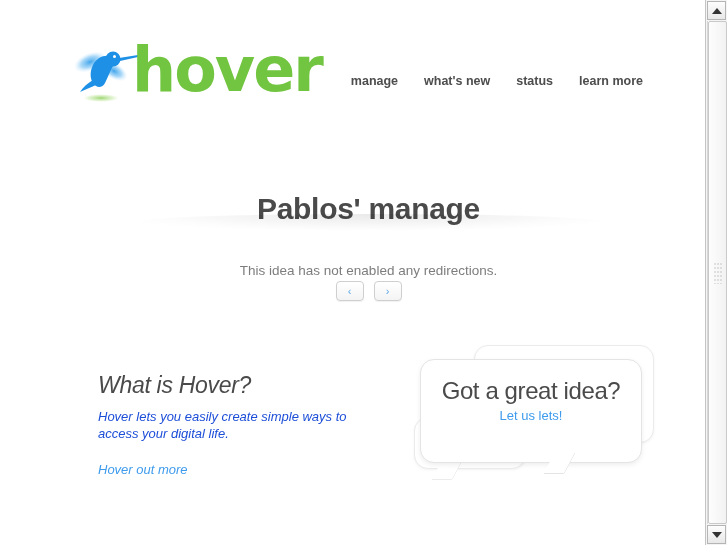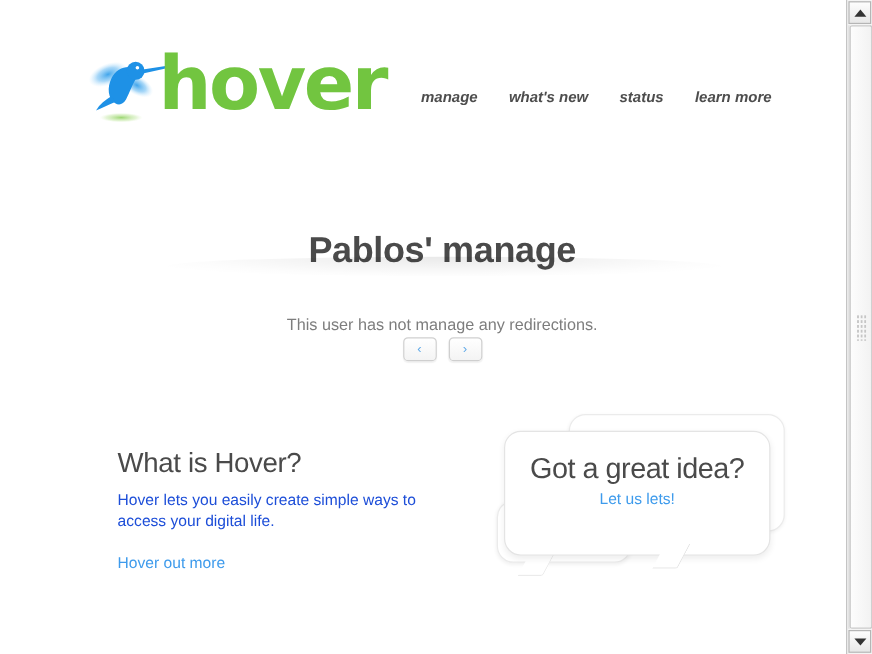--- a/index.html
+++ b/index.html
@@ -57,21 +57,20 @@
     font-family: "DejaVu Sans", sans-serif;
   }
 
   #nav {
     position: absolute;
     right: 78px;
     top: 74px;
     display: flex;
     gap: 26px;
     align-items: flex-start;
-    font-style: italic;
   }
   #nav a {
     font-size: 12.5px;
     color: #4d4d4d;
     text-decoration: none;
     font-weight: bold;
     white-space: nowrap;
   }
 
   
@@ -149,20 +148,21 @@
     top: 360px;
     width: 705px;
     height: 150px;
   }
 
   #promo-text {
     position: absolute;
     left: 82px;
     top: 12px;
     width: 250px;
+    font-style: italic;
   }
   #promo-heading {
     font-size: 23px;
     color: #4a4a4a;
     margin: 0 0 9px 0;
     font-weight: normal;
     letter-spacing: -0.3px;
   }
   #promo-body {
     font-size: 13px;
@@ -356,21 +356,21 @@
       <a href="#">manage</a>
       <a href="#">what's new</a>
       <a href="#">status</a>
       <a href="#">learn more</a>
     </nav>
   </div>
 
   <h1 id="page-title">Pablos' manage</h1>
   <div id="title-divider"></div>
 
-  <p id="empty-msg">This user has not manage any redirections.</p>
+  <p id="empty-msg">This idea has not enabled any redirections.</p>
 
   <div id="pager">
     <button class="pager-btn">
       <span>‹</span>
     </button>
     <button class="pager-btn">
       <span>›</span>
     </button>
   </div>
 

